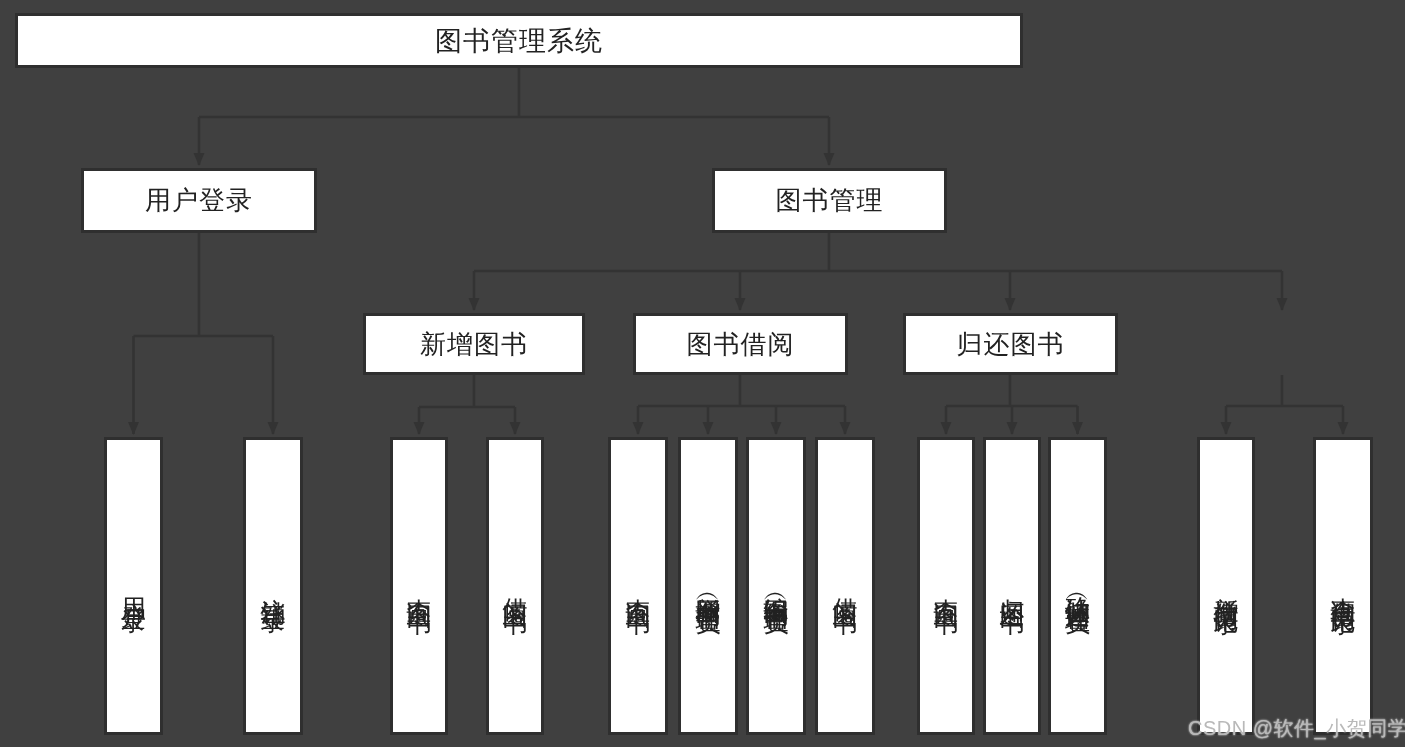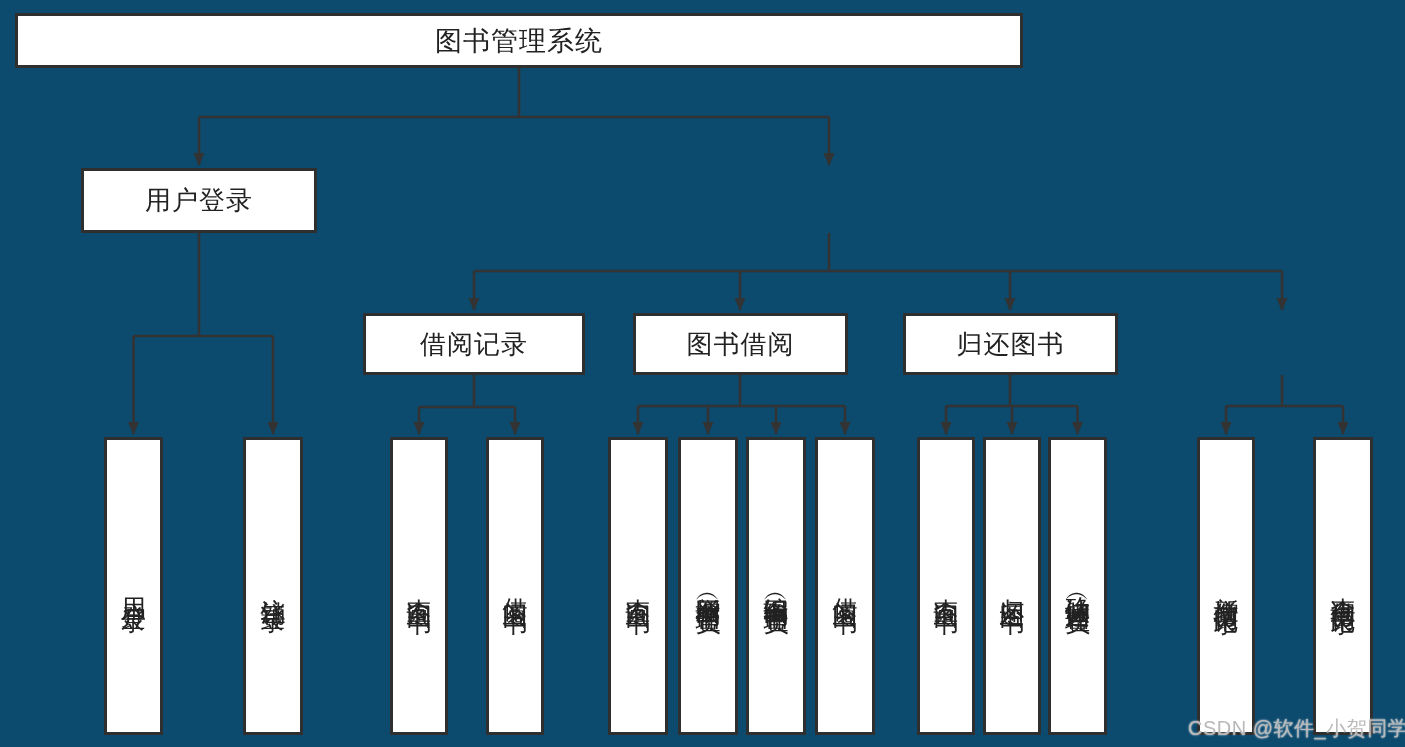--- a/index.html
+++ b/index.html
@@ -4,21 +4,21 @@
 <style>
   html, body {
     margin: 0;
     padding: 0;
     background: #ffffff;
   }
   .stage {
     position: relative;
     width: 1405px;
     height: 747px;
-    background: #0c4a6e;
+    background: #404040;
     overflow: hidden;
     font-family: "Liberation Sans", "DejaVu Sans", sans-serif;
     color: #222222;
   }
   .wires {
     position: absolute;
     left: 0;
     top: 0;
     z-index: 0;
   }
@@ -132,23 +132,26 @@
     </g>
   </svg>
 
   <div class="node root" style="left:15px; top:13px; width:1008px; height:55px;">
     <span>图书管理系统</span>
   </div>
 
   <div class="node" style="left:81px; top:168px; width:236px; height:65px;">
     <span>用户登录</span>
   </div>
+  <div class="node" style="left:712px; top:168px; width:235px; height:65px;">
+    <span>图书管理</span>
+  </div>
 
   <div class="node" style="left:363px; top:313px; width:222px; height:62px;">
-    <span>借阅记录</span>
+    <span>新增图书</span>
   </div>
   <div class="node" style="left:633px; top:313px; width:215px; height:62px;text-align:right;">
     <span>图书借阅</span>
   </div>
   <div class="node" style="left:903px; top:313px; width:215px; height:62px;">
     <span>归还图书</span>
   </div>
 
   <div class="leaf" style="left:104px; width:59px;">
     <span>用户登录</span>

